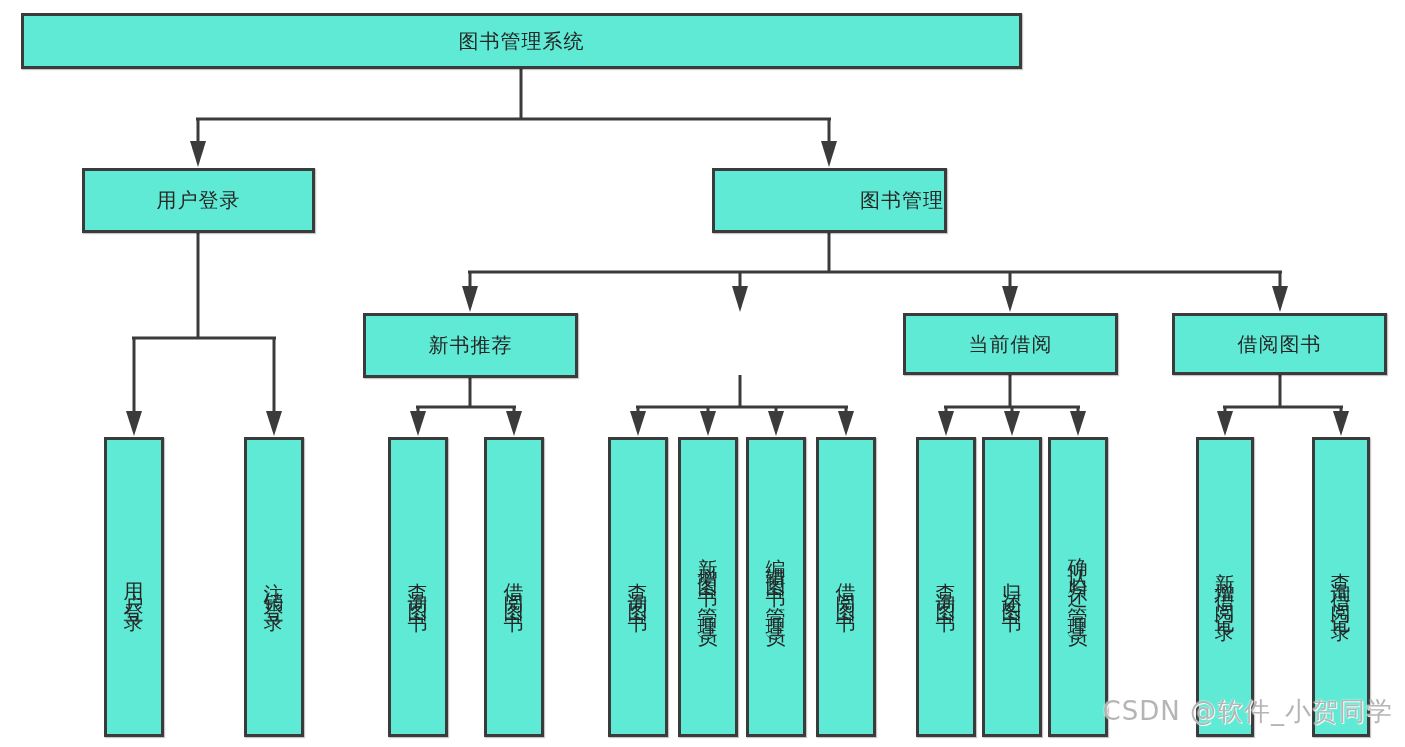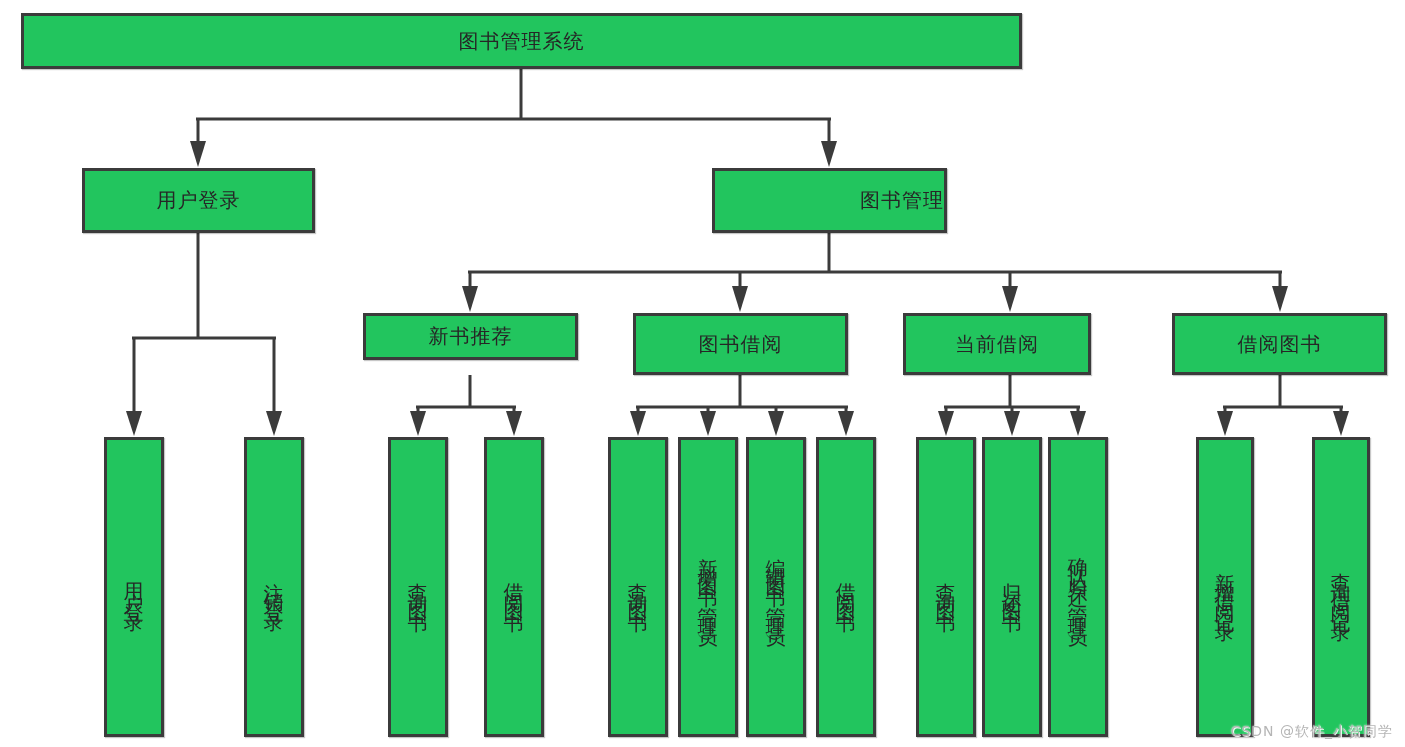--- a/index.html
+++ b/index.html
@@ -18,21 +18,21 @@
     background: var(--background);
     overflow: hidden;
   }
   .wires {
     position: absolute;
     left: 0; top: 0;
     width: 1405px; height: 747px;
   }
   .node {
     position: absolute;
-    background: #22c55e;
+    background: #5eead4;
     border: 3px solid var(--line);
     box-shadow: 1px 1px 1px rgba(0,0,0,0.22);
     display: flex;
     align-items: center;
     justify-content: center;
     color: var(--text);
     font-size: 20px;
     letter-spacing: 1px;
     z-index: 2;
   }
@@ -40,22 +40,22 @@
     writing-mode: vertical-rl;
     text-orientation: mixed;
     letter-spacing: 10px;
     line-height: 1;
     font-size: 20px;
     color: var(--text);
   }
   .watermark {
     position: absolute;
     right: 12px;
-    bottom: 6px;
-    font-size: 14px;
+    bottom: 18px;
+    font-size: 26px;
     letter-spacing: 1px;
     color: var(--watermark);
     text-shadow: 0 0 2px #fff, 1px 1px 0 rgba(255,255,255,0.9);
     z-index: 5;
     white-space: nowrap;
   }
 </style>
 </head>
 <body>
 
@@ -134,27 +134,24 @@
     <span>图书管理系统</span>
   </div>
 
   <div class="node" style="left:82px; top:168px; width:233px; height:65px;">
     <span>用户登录</span>
   </div>
   <div class="node" style="left:712px; top:168px; width:235px; height:65px;justify-content:flex-end;">
     <span>图书管理</span>
   </div>
 
-  <div class="node" style="left:363px; top:313px; width:215px; height:47px;">
+  <div class="node" style="left:363px; top:313px; width:215px; height:65px;">
     <span>新书推荐</span>
   </div>
-  <div class="node" style="left:633px; top:313px; width:215px; height:62px;">
-    <span>图书借阅</span>
-  </div>
-  <div class="node" style="left:903px; top:313px; width:188px; height:62px;">
+  <div class="node" style="left:903px; top:313px; width:215px; height:62px;">
     <span>当前借阅</span>
   </div>
   <div class="node" style="left:1172px; top:313px; width:215px; height:62px;">
     <span>借阅图书</span>
   </div>
 
   <div class="node leaf" style="left:104px; top:437px; width:60px; height:300px;">
     <span class="vtxt">用户登录</span>
   </div>
   <div class="node leaf" style="left:244px; top:437px; width:60px; height:300px;">

